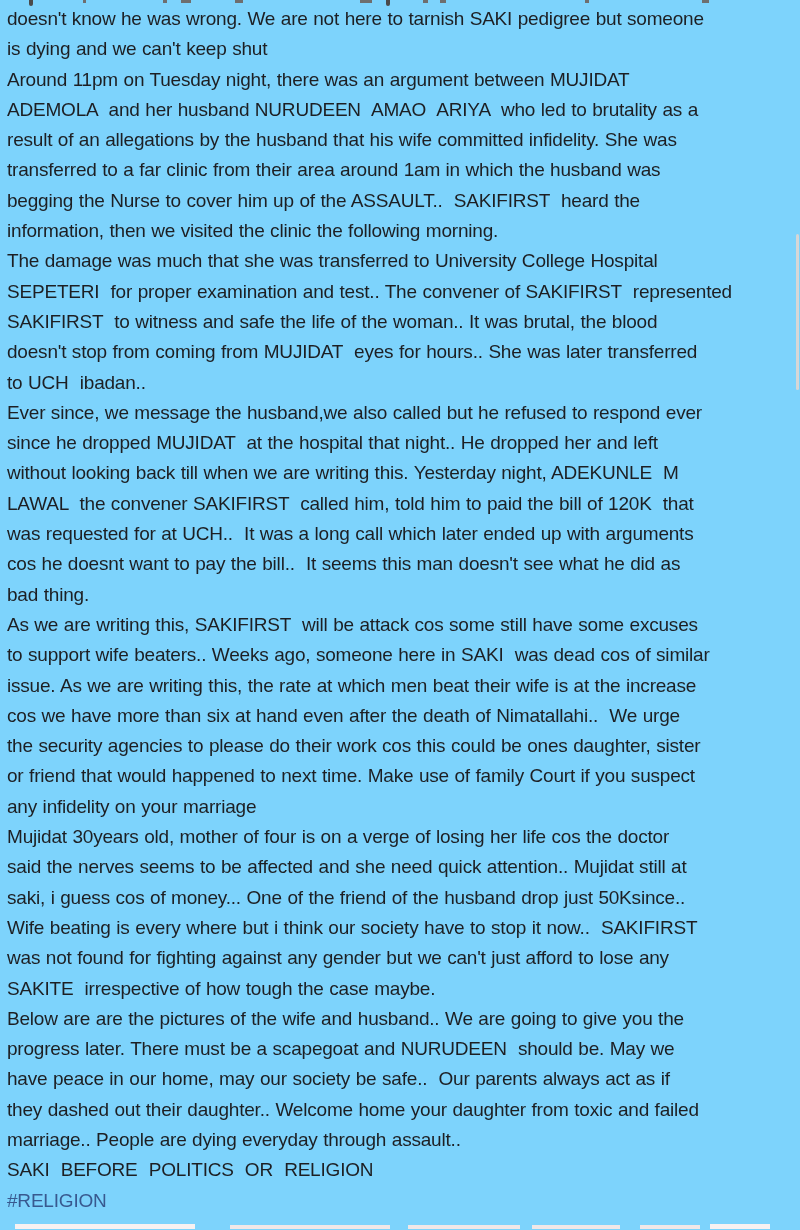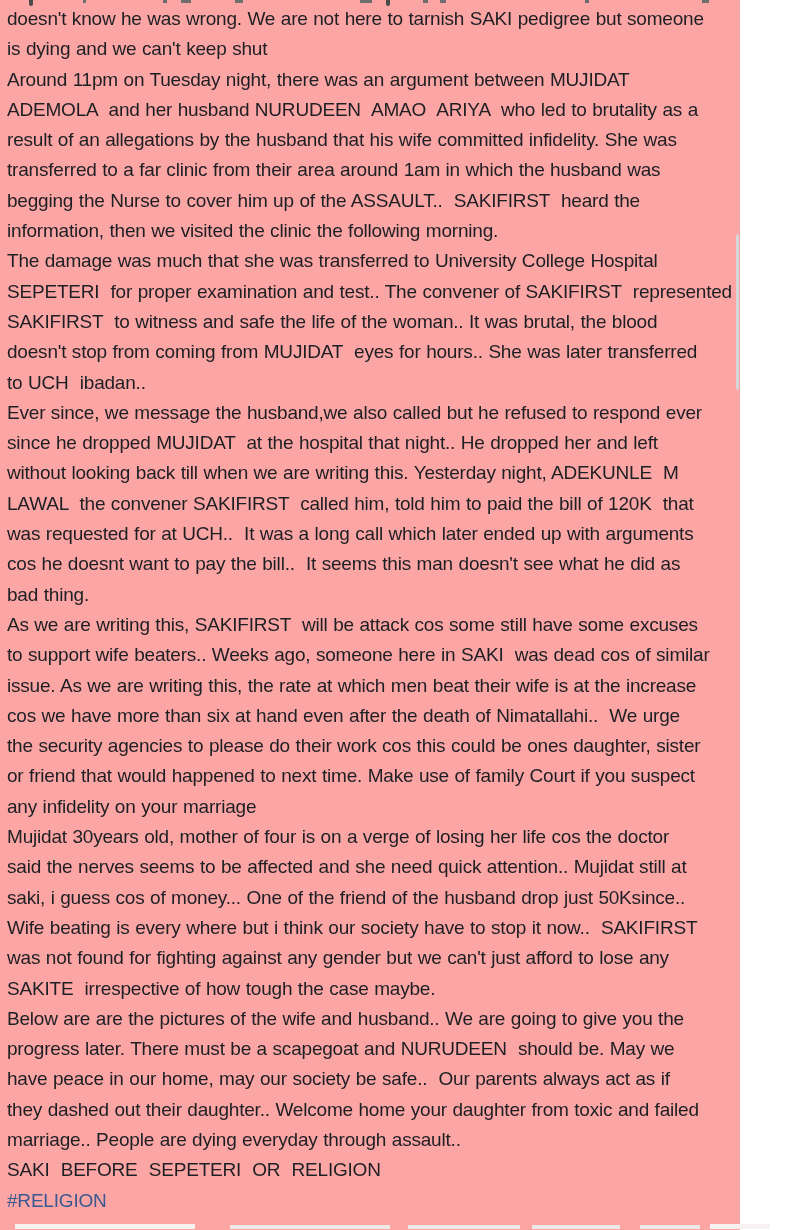--- a/index.html
+++ b/index.html
@@ -6,23 +6,23 @@
     margin: 0;
     padding: 0;
     width: 800px;
     height: 1230px;
     background: #ffffff;
     overflow: hidden;
     font-family: "Liberation Sans", "DejaVu Sans", sans-serif;
   }
   .page {
     position: relative;
-    width: 740px;
+    width: 800px;
     height: 1230px;
-    background: #fca5a5;
+    background: #7dd3fc;
   }
   .content {
     position: absolute;
     top: 4px;
     left: 7px;
     right: 4px;
     color: #1d1f23;
     font-size: 19px;
     line-height: 30.3px;
     letter-spacing: -0.2px;
@@ -120,21 +120,21 @@
 said the nerves seems to be affected and she need quick attention.. Mujidat still at
 saki, i guess cos of money... One of the friend of the husband drop just 50Ksince..
 Wife beating is every where but i think our society have to stop it now..  SAKIFIRST
 was not found for fighting against any gender but we can't just afford to lose any
 SAKITE  irrespective of how tough the case maybe.</div>
     <div class="para">Below are are the pictures of the wife and husband.. We are going to give you the
 progress later. There must be a scapegoat and NURUDEEN  should be. May we
 have peace in our home, may our society be safe..  Our parents always act as if
 they dashed out their daughter.. Welcome home your daughter from toxic and failed
 marriage.. People are dying everyday through assault..</div>
-    <div class="para">SAKI  BEFORE  SEPETERI  OR  RELIGION</div>
+    <div class="para">SAKI  BEFORE  POLITICS  OR  RELIGION</div>
     <a class="hashtag" href="#">#RELIGION</a>
   </div>
 
   <div class="bottom-clip">
     <i style="left:15px;width:180px"></i>
     <i class="d" style="left:230px;width:160px"></i>
     <i class="d" style="left:408px;width:112px"></i>
     <i class="d" style="left:532px;width:88px"></i>
     <i class="d" style="left:640px;width:60px"></i>
     <i style="left:710px;width:60px"></i>

